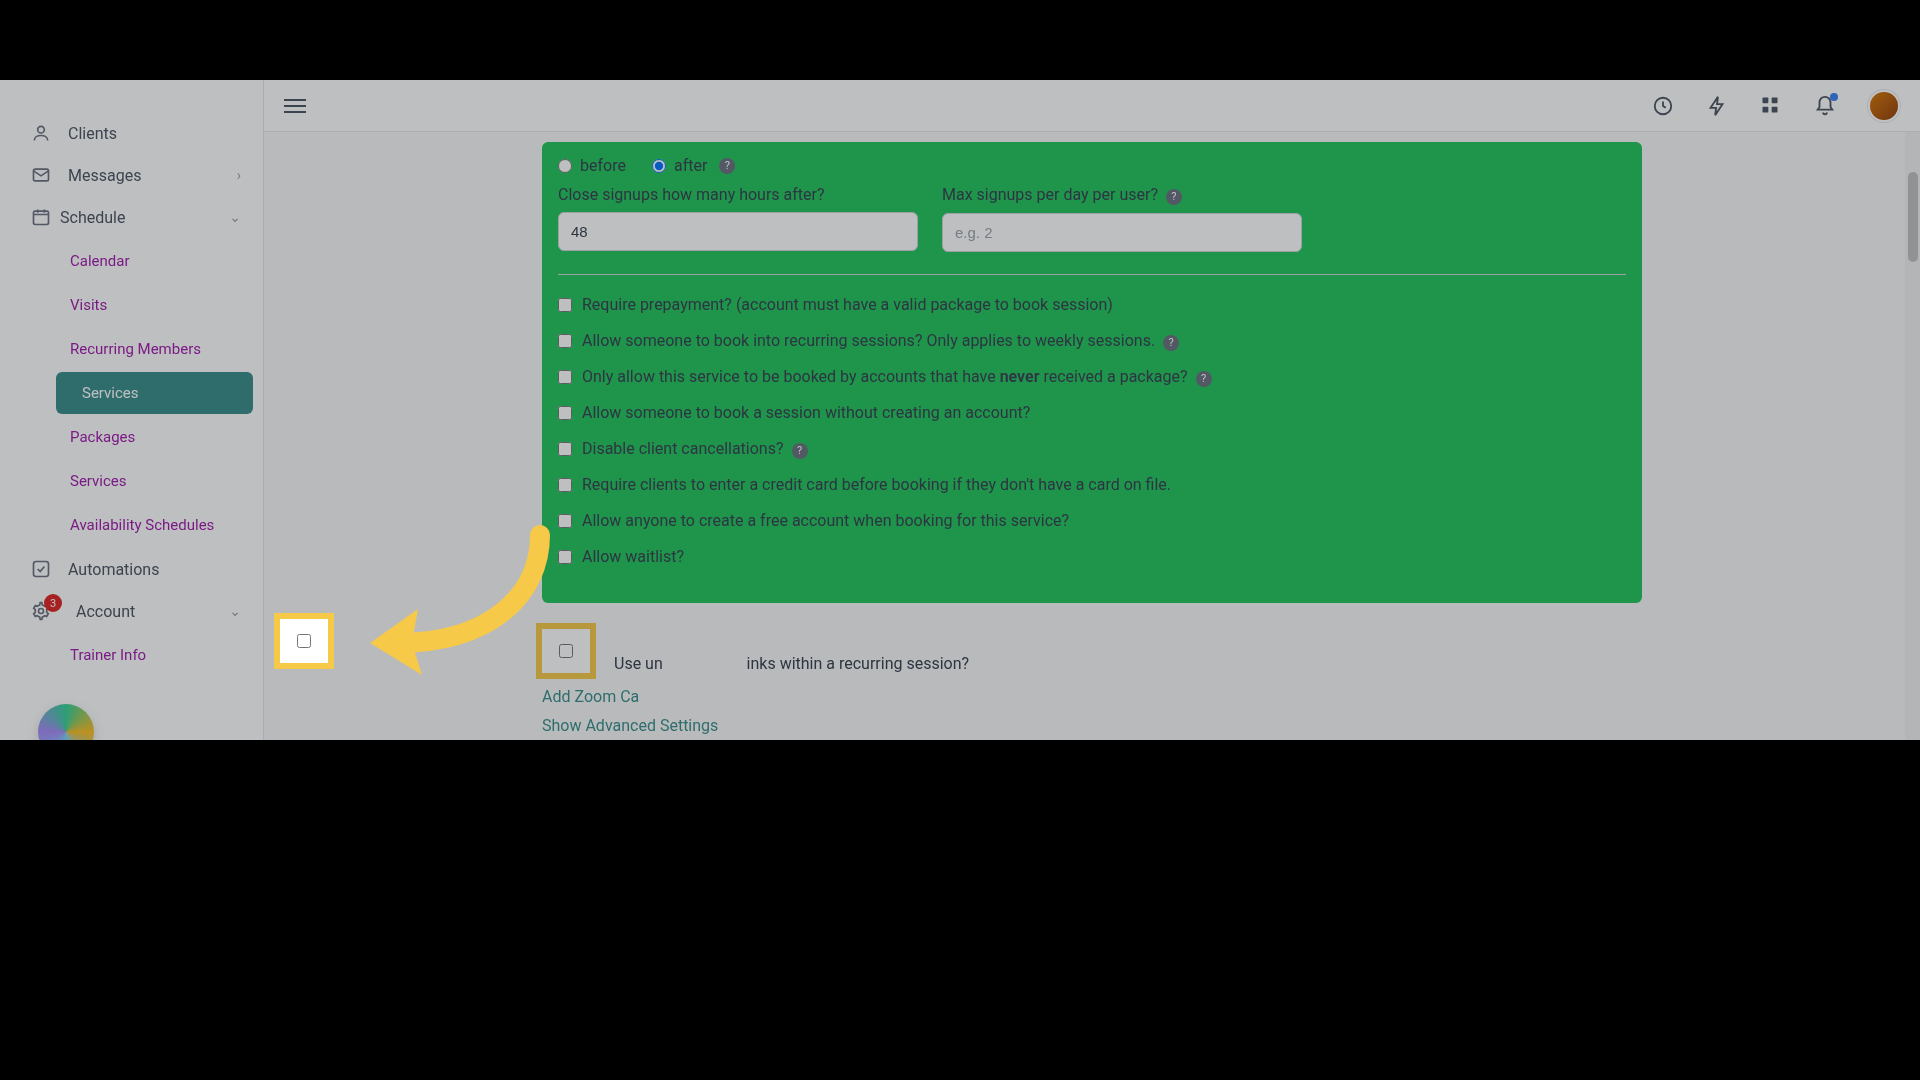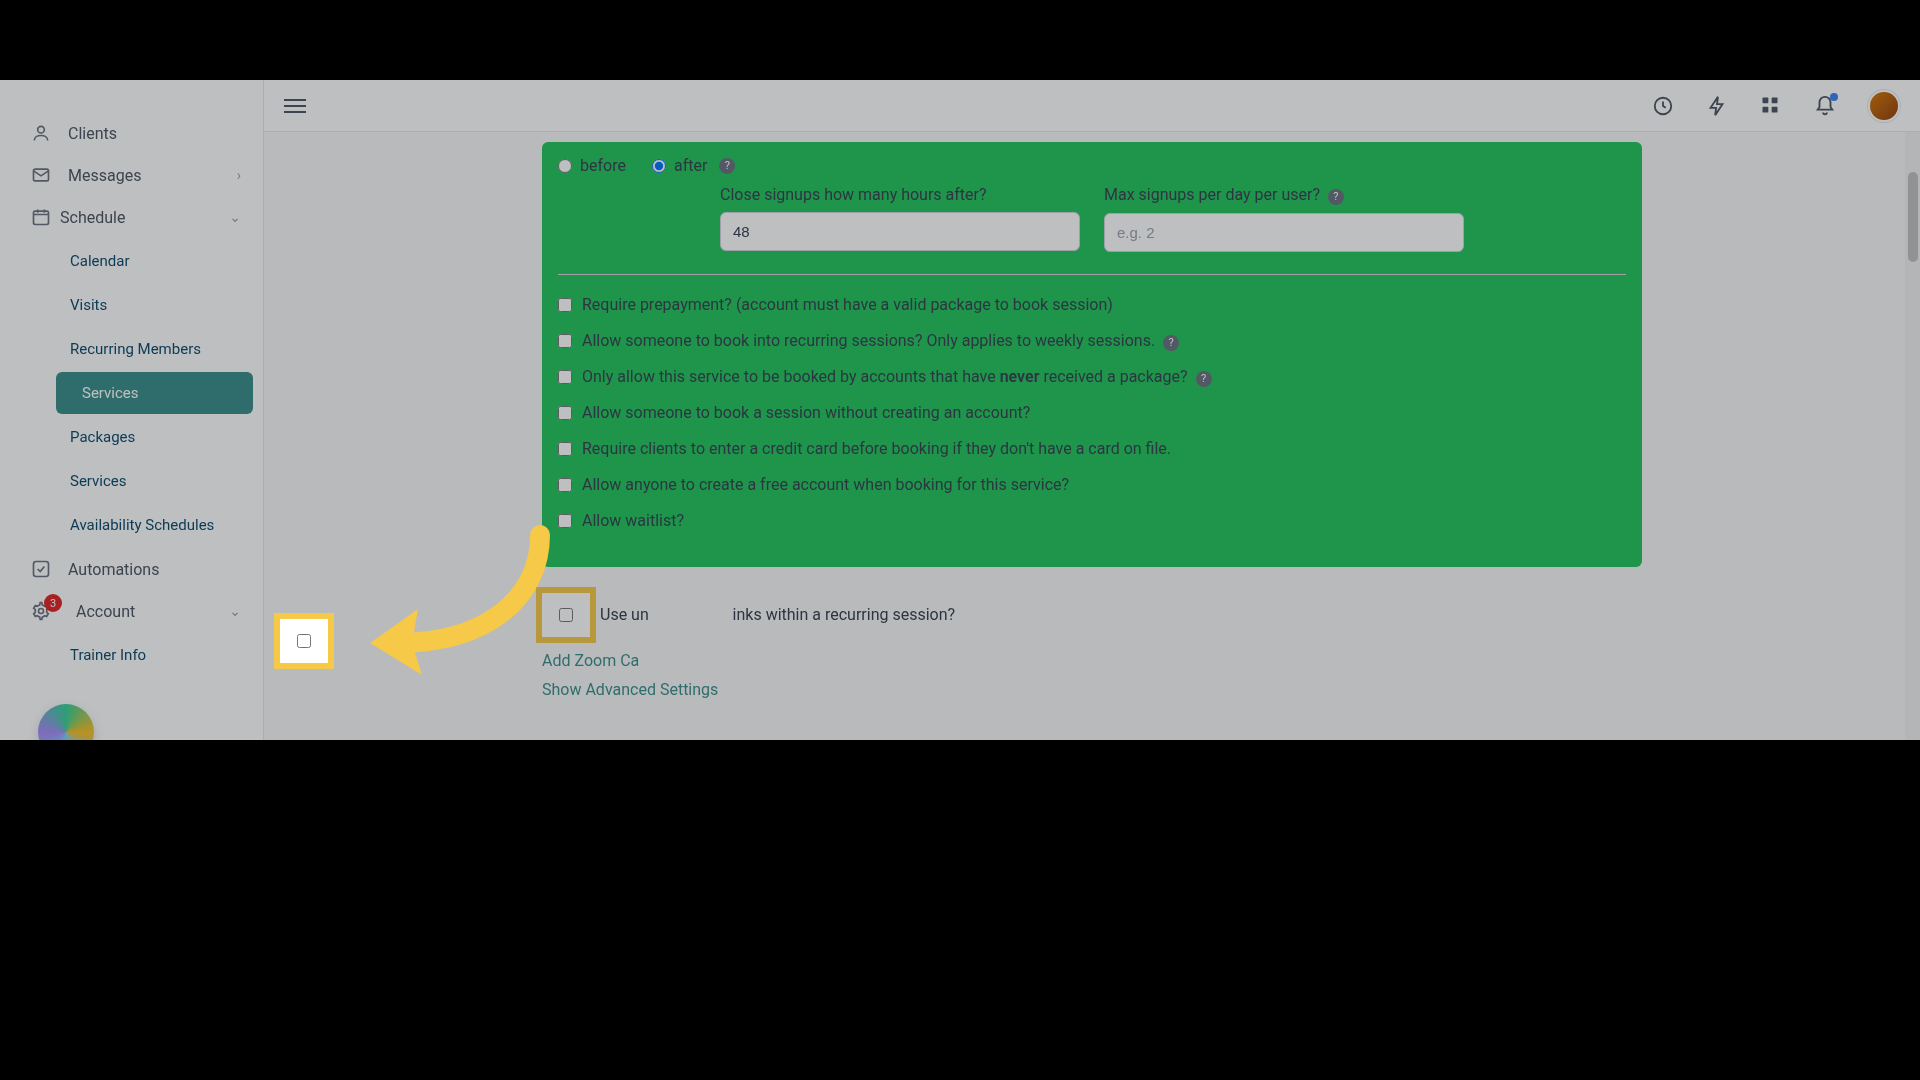--- a/index.html
+++ b/index.html
@@ -9,53 +9,53 @@
   .app { position:absolute; top:80px; left:0; width:1456px; height:660px; background:#f8f9fa; display:flex; }
   
   .app { width:1920px; height:660px; }
   
   .sidebar { width:264px; background:#fff; border-right:1px solid #e5e7eb; padding-top:32px; position:relative; flex-shrink:0;}
   .nav-item { display:flex; align-items:center; gap:16px; padding:10px 22px 10px 30px; color:#4b5563; font-size:16px; cursor:pointer;}
   .nav-item .ico { width:22px; height:22px; display:flex; align-items:center; justify-content:center; color:#6b7280;}
   .nav-item.expandable { justify-content:space-between;}
   .chev { color:#9ca3af; font-size:14px;}
   .sub { padding-left:56px;}
-  .sub .nav-sub { padding:12px 10px 12px 14px; color:#0c4a6e; font-size:15px; cursor:pointer; border-radius:6px; margin:2px 10px 2px 0;}
+  .sub .nav-sub { padding:12px 10px 12px 14px; color:#a21caf; font-size:15px; cursor:pointer; border-radius:6px; margin:2px 10px 2px 0;}
   .sub .nav-sub.active { background:#3a8e8c; color:#fff;padding-left:26px;}
   .badge { position:absolute; background:#e02424; color:#fff; border-radius:999px; font-size:11px; min-width:18px; height:18px; display:flex; align-items:center; justify-content:center; padding:0 4px; top:-6px; left:14px;}
   .float-widget { position:absolute; bottom:-20px; left:38px; width:56px; height:56px; border-radius:50%; background:conic-gradient(from 180deg,#7dd3fc,#a78bfa,#34d399,#fbbf24,#7dd3fc); box-shadow:0 4px 12px rgba(0,0,0,.15); z-index:10;}
   
   .main { flex:1; display:flex; flex-direction:column; position:relative;}
   .topbar { height:52px; border-bottom:1px solid #e5e7eb; background:#fff; display:flex; align-items:center; justify-content:space-between; padding:0 20px;}
   .hamburger div{width:22px;height:2px;background:#4b5563;margin:4px 0;}
   .topbar-right{display:flex; align-items:center; gap:32px;}
   .tb-ico{width:22px;height:22px;color:#4b5563; position:relative;}
   .dot{position:absolute; width:8px;height:8px;background:#3b82f6;border-radius:50%; top:-2px; right:-2px;}
   .avatar{width:32px;height:32px;border-radius:50%; background:linear-gradient(135deg,#d97706,#92400e); border:2px solid #fff; box-shadow:0 0 0 1px #e5e7eb;}
   
   .content { flex:1; overflow:auto; display:flex; justify-content:center; padding:0 20px;}
   .form-wrap { width:100%; max-width:1100px; padding:10px 0 30px;}
   .graybox { background:#22c55e; border-radius:6px; padding:14px 16px 22px; margin-bottom:24px;}
   .radio-row { display:flex; align-items:center; gap:8px; margin-bottom:10px; font-size:16px; color:#374151;}
   .radio-row input[type=radio]{width:14px;height:14px;}
   .help{display:inline-flex;width:16px;height:16px;border-radius:50%;background:#6b7280;color:#fff;font-size:11px;align-items:center;justify-content:center;margin-left:4px;}
-  .field-row{display:flex; gap:24px;justify-content:center;}
+  .field-row{display:flex; gap:24px;}
   .field{flex:1; max-width:360px;}
   .field label{display:block; font-size:16px; color:#374151; margin-bottom:8px;}
   .field input{width:100%; padding:10px 12px; border:1px solid #d1d5db; border-radius:6px; font-size:15px; background:#fff; color:#374151;}
   .field input::placeholder{color:#9ca3af;}
   .divider{height:1px;background:#d1d5db;margin:22px 0 18px;}
   .check-row{display:flex;align-items:flex-start;gap:10px;margin:12px 0;font-size:16px;color:#374151;line-height:1.5;}
   .check-row input{margin-top:5px;width:14px;height:14px;flex-shrink:0;}
   .bold{font-weight:600;}
   
   .below{padding:2px 0 0 0;}
   .highlighted-check{display:inline-flex;align-items:center;justify-content:center;width:48px;height:44px;background:#fff;outline:6px solid #f7c948; margin-right:-6px; position:relative; z-index:5;}
   .highlighted-check input{width:14px;height:14px;}
-  .unique-row{display:flex;align-items:center;gap:4px;font-size:16px;color:#374151;margin-bottom:14px;}
+  .unique-row{display:flex;align-items:flex-end;gap:18px;font-size:16px;color:#374151;margin-bottom:14px;}
   .unique-row span.lbl{margin-left:12px;}
   .link{color:#3a8e8c;font-size:16px;cursor:pointer; display:block; margin:10px 0;}
   
   
   .arrow-svg{position:absolute; pointer-events:none; z-index:40;}
   
   
   .dim{position:absolute; inset:0; background:rgba(20,25,30,0.28); z-index:30; pointer-events:none;}
   
   
@@ -225,20 +225,27 @@
               <span>Only allow this service to be booked by accounts that have </span><span class="bold">never</span><span> received a package?</span>
               <span class="help">?</span>
             </span>
           </div>
           <div class="check-row">
             <input type="checkbox" style="">
             <span>Allow someone to book a session without creating an account?</span>
           </div>
           <div class="check-row">
             <input type="checkbox" style="">
+            <span>
+              <span>Disable client cancellations?</span>
+              <span class="help">?</span>
+            </span>
+          </div>
+          <div class="check-row">
+            <input type="checkbox" style="">
             <span>Require clients to enter a credit card before booking if they don't have a card on file.</span>
           </div>
           <div class="check-row">
             <input type="checkbox" style="">
             <span>Allow anyone to create a free account when booking for this service?</span>
           </div>
           <div class="check-row">
             <input type="checkbox" style="">
             <span>Allow waitlist?</span>
           </div>

